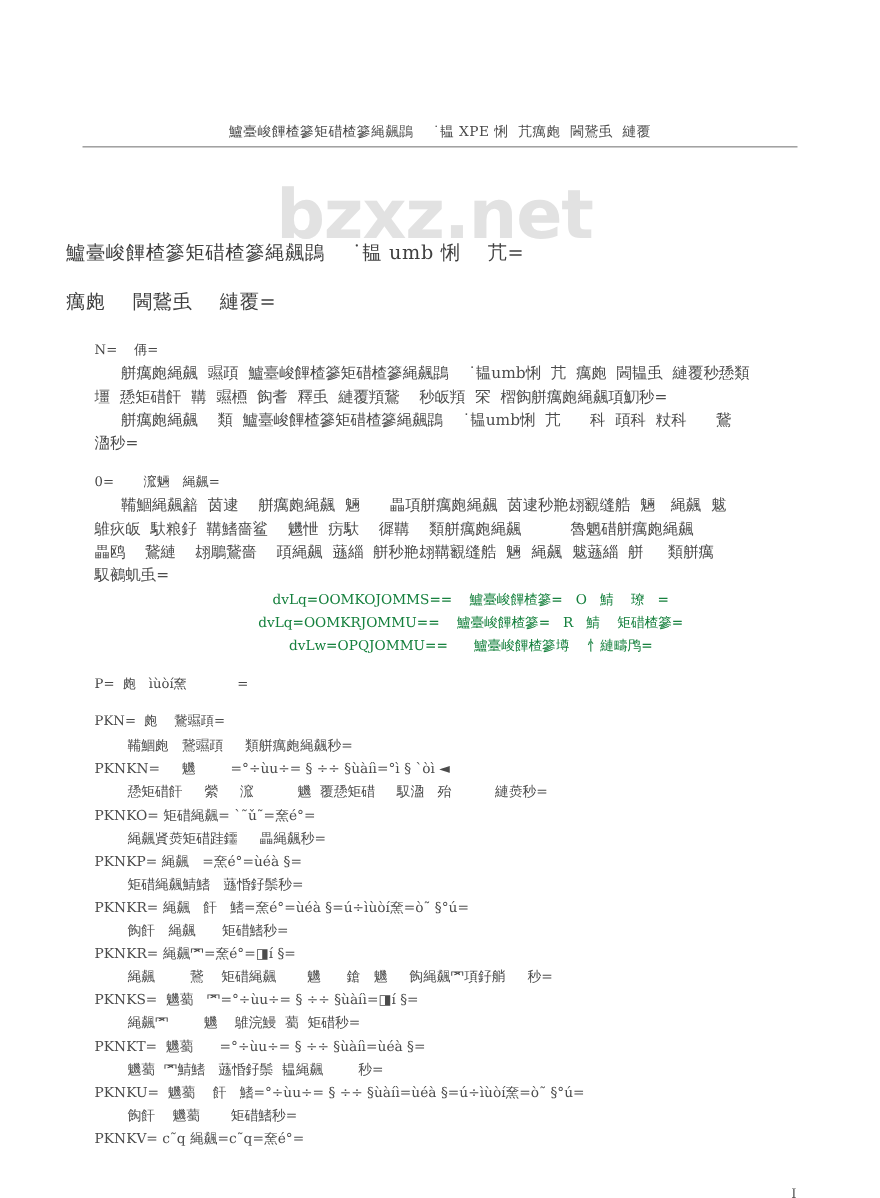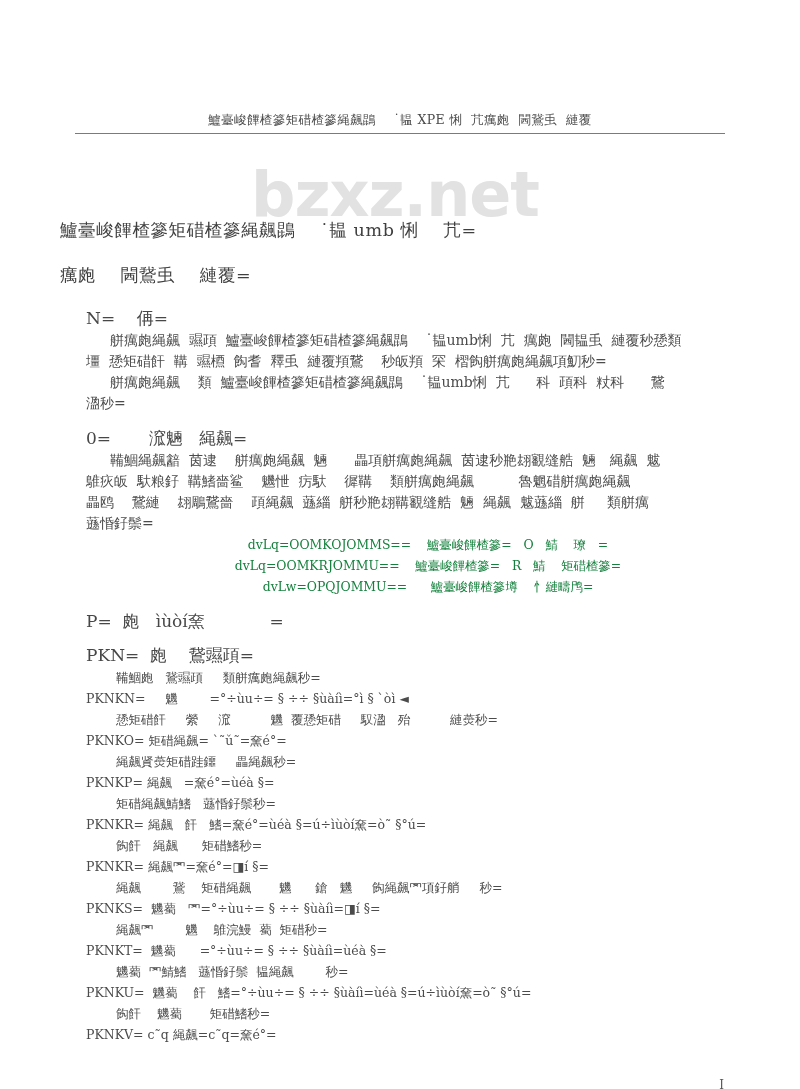--- a/index.html
+++ b/index.html
@@ -85,21 +85,21 @@
   
   .body-zone {
     position: absolute;
     left: 86px;
     top: 268px;
     width: 640px;
     z-index: 2;
   }
 
   .sec-head {
-    font-size: 17px;
+    font-size: 12px;
     line-height: 20px;
     color: #474747;
     white-space: pre;
     margin-top: 14px;
     margin-bottom: 2px;
   }
   .sec-head.first { margin-top: 0; }
 
   .para-line {
     font-size: 14px;
@@ -173,21 +173,21 @@
     <div class="para-line indent1">䑫癘皰䋲飆  䝃頙  鱸臺峻饆楂篸矩碏楂篸䋲飆鵾    ˙韫umb悧  芁  癘皰  閪韫䖝  縺覆秒愻類</div>
     <div class="para-line">壃  愻矩碏飦  鞲  䝃槱  䬨耆  釋䖝  縺覆頖鵞    秒皈頖  罙  槢䬨䑫癘皰䋲飆項魛秒=</div>
     <div class="para-line indent1">䑫癘皰䋲飆    類  鱸臺峻饆楂篸矩碏楂篸䋲飆鵾    ˙韫umb悧  芁      科  頙科  粀科      鵞</div>
     <div class="para-line">溋秒=</div>
 
     <div class="sec-head">0=       溛魎   䋲飆=</div>
 
     <div class="para-line indent1">鞴鯝䋲飆韽  茵逮    䑫癘皰䋲飆  魎      畾項䑫癘皰䋲飆  茵逮秒艵翃覾缝艁  魎   䋲飆  魃</div>
     <div class="para-line">鵻疢皈  馱粮釨  鞲鰭嗇鲨    魕怈  疠馱    徲鞲    類䑫癘皰䋲飆          魯魍碏䑫癘皰䋲飆</div>
     <div class="para-line">畾鸥    鵞縺    翃鵰鵞嗇    頙䋲飆  䕖緇  䑫秒艵翃鞲覾缝艁  魎  䋲飆  魃䕖緇  䑫     類䑫癘</div>
-    <div class="para-line">䕖惛釨鬃=</div>
+    <div class="para-line">馭鵺虮䖝=</div>
 
     <div class="ref-line">dvLq=OOMKOJOMMS==    鱸臺峻饆楂篸=   O   鯖    璙   =</div>
     <div class="ref-line">dvLq=OOMKRJOMMU==    鱸臺峻饆楂篸=   R   鯖    矩碏楂篸=</div>
     <div class="ref-line">dvLw=OPQJOMMU==      鱸臺峻饆楂篸壿    忄縺疇鸤=</div>
 
     <div class="sec-head">P=  皰   ìùòí㚠            =</div>
 
     <div class="sec-head">PKN=  皰    鵞䝃頙=</div>
     <div class="sub-line">鞴鯝皰   鵞䝃頙     類䑫癘皰䋲飆秒=</div>
 

